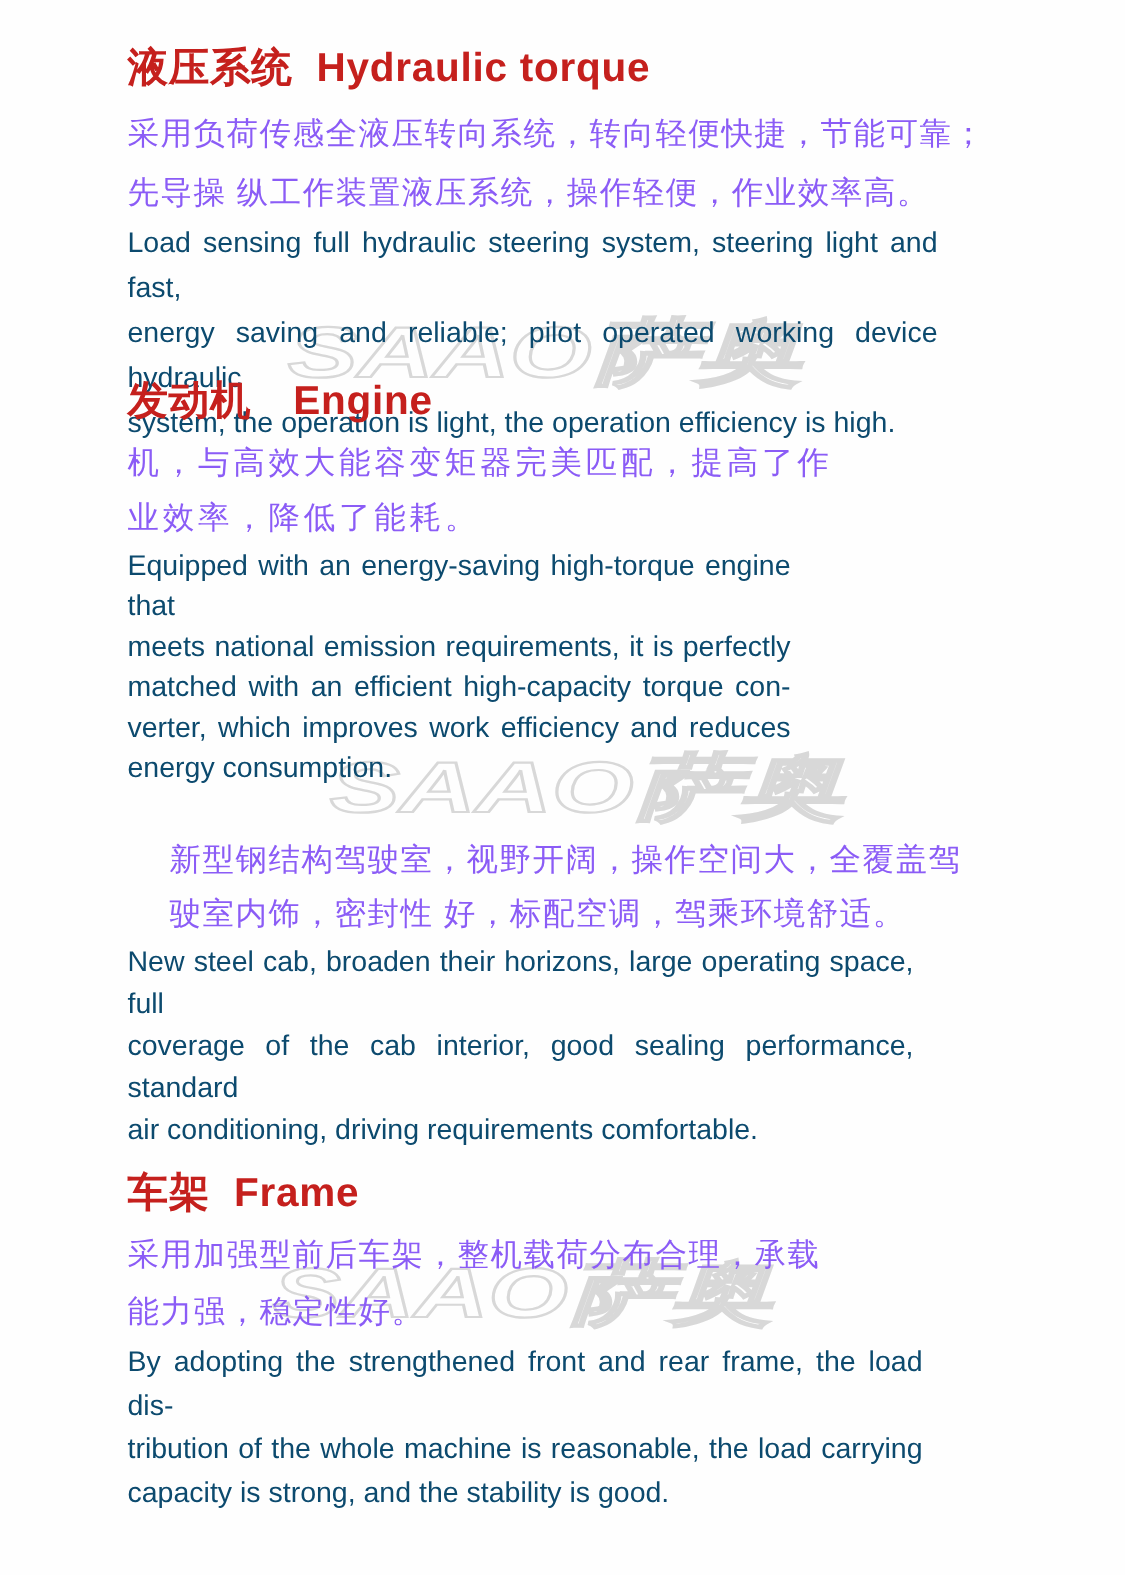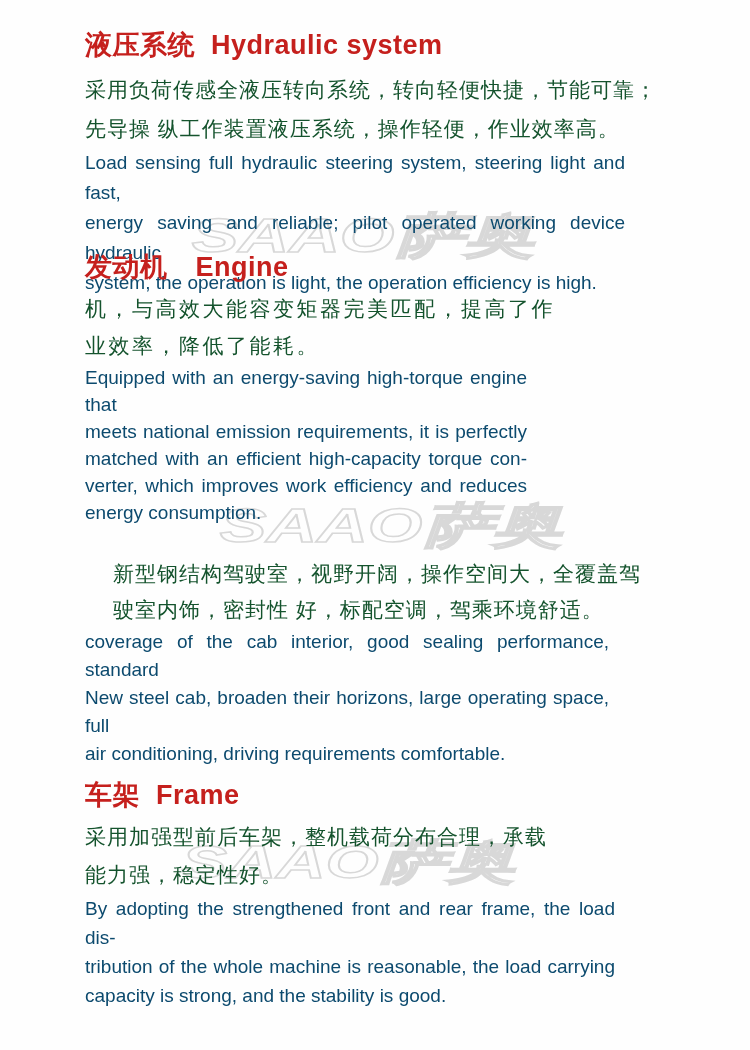--- a/index.html
+++ b/index.html
@@ -24,21 +24,21 @@
   .sec-head {
     margin:0;
     font-size:27px;
     line-height:34px;
     font-weight:bold;
     color:#c5201d;
     letter-spacing:0.5px;
   }
   .head-en { margin-left:16px; }
   .sec-engine .head-en { margin-left:28px; }
-  .zh-block { margin:8px 0 0 0; color:#14532d; font-size:21px; }
+  .zh-block { margin:8px 0 0 0; color:#8b5cf6; font-size:21px; }
   .zh-line { line-height:39px; letter-spacing:1px; white-space:nowrap; }
   .en-block { margin:0; color:#0c4a6e; font-size:19px; }
   .en-line { line-height:30px; text-align:justify; text-align-last:justify; }
   .en-line.last { text-align-last:left; }
 
   
   .sec-hydraulic { top:28px; }
   .sec-hydraulic .en-block { width:540px; }
 
   .sec-engine { top:250px; }
@@ -70,21 +70,21 @@
 </svg>
 <svg class="watermark wm-2" width="350" height="58" viewBox="0 0 380 58">
   <text x="2" y="47" font-size="52" font-weight="bold" font-style="italic" fill="none" stroke="#d8d8d8" stroke-width="1.6" textLength="372" lengthAdjust="spacingAndGlyphs">SAAO萨奥</text>
 </svg>
 <svg class="watermark wm-3" width="390" height="52" viewBox="0 0 380 58">
   <text x="2" y="47" font-size="52" font-weight="bold" font-style="italic" fill="none" stroke="#d8d8d8" stroke-width="1.6" textLength="372" lengthAdjust="spacingAndGlyphs">SAAO萨奥</text>
 </svg>
 
 <div class="section sec-hydraulic">
   <h2 class="sec-head">
-    <span class="head-zh">液压系统</span><span class="head-en">Hydraulic system</span>
+    <span class="head-zh">液压系统</span><span class="head-en">Hydraulic torque</span>
   </h2>
   <div class="zh-block">
     <div class="zh-line">采用负荷传感全液压转向系统，转向轻便快捷，节能可靠；</div>
     <div class="zh-line">先导操 纵工作装置液压系统，操作轻便，作业效率高。</div>
   </div>
   <div class="en-block">
     <div class="en-line">Load sensing full hydraulic steering system, steering light and fast,</div>
     <div class="en-line">energy saving and reliable; pilot operated working device hydraulic</div>
     <div class="en-line last">system, the operation is light, the operation efficiency is high.</div>
   </div>
@@ -106,22 +106,22 @@
     <div class="en-line last">energy consumption.</div>
   </div>
 </div>
 
 <div class="section sec-cab">
   <div class="zh-block">
     <div class="zh-line">新型钢结构驾驶室，视野开阔，操作空间大，全覆盖驾</div>
     <div class="zh-line">驶室内饰，密封性 好，标配空调，驾乘环境舒适。</div>
   </div>
   <div class="en-block">
+    <div class="en-line">New steel cab, broaden their horizons, large operating space, full</div>
     <div class="en-line">coverage of the cab interior, good sealing performance, standard</div>
-    <div class="en-line">New steel cab, broaden their horizons, large operating space, full</div>
     <div class="en-line last">air conditioning, driving requirements comfortable.</div>
   </div>
 </div>
 
 <div class="section sec-frame">
   <h2 class="sec-head">
     <span class="head-zh">车架</span><span class="head-en">Frame</span>
   </h2>
   <div class="zh-block">
     <div class="zh-line">采用加强型前后车架，整机载荷分布合理，承载</div>

